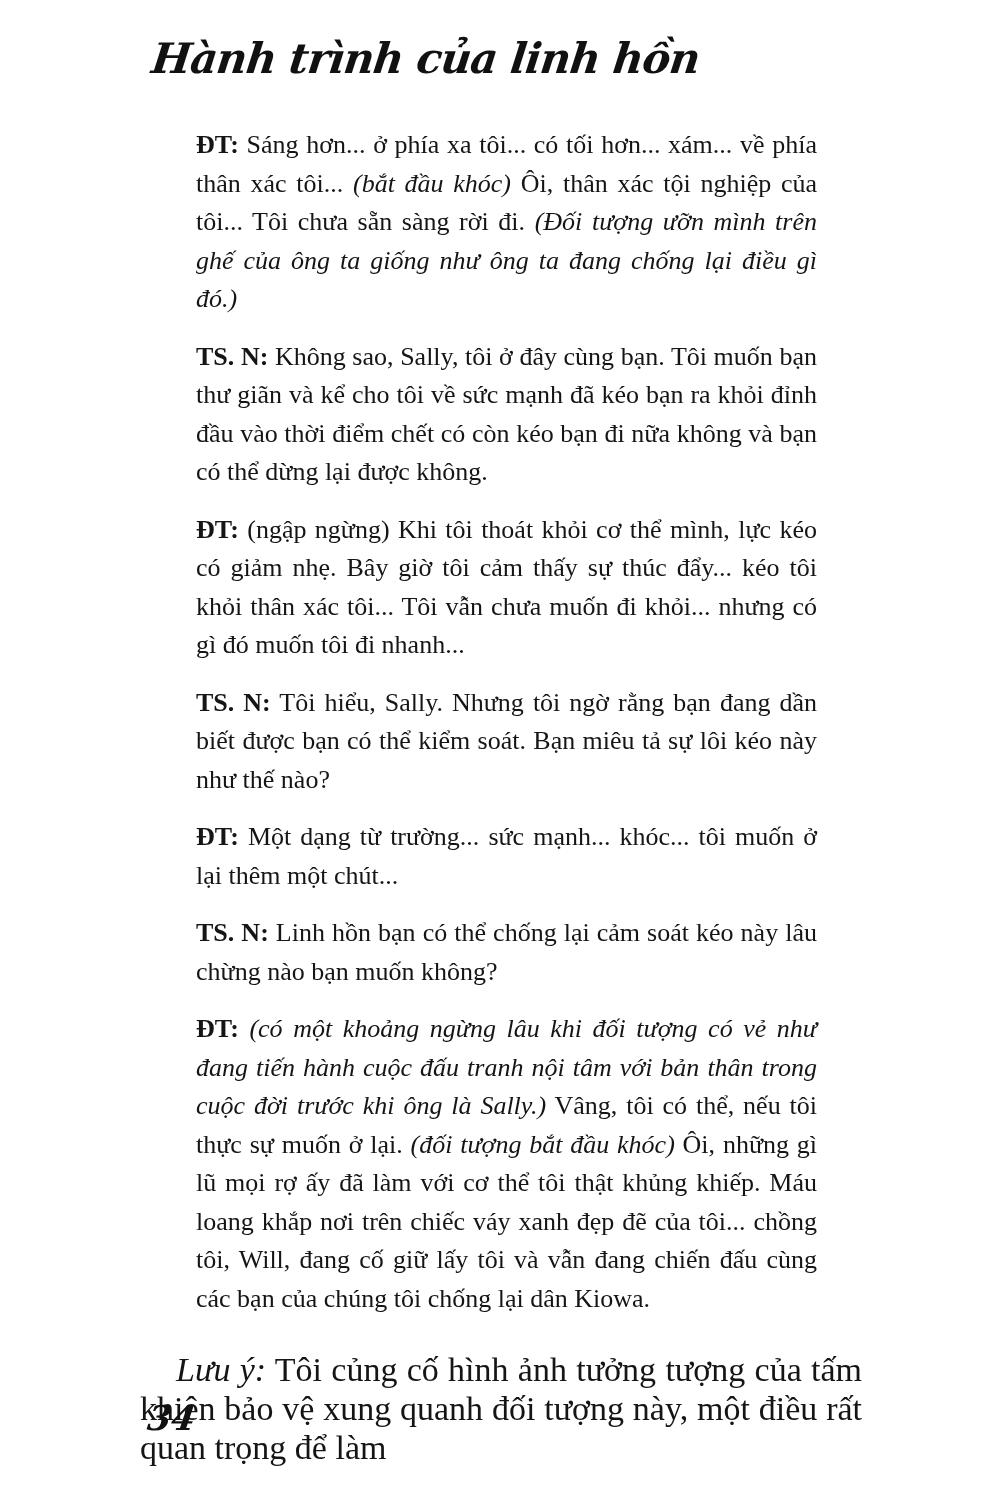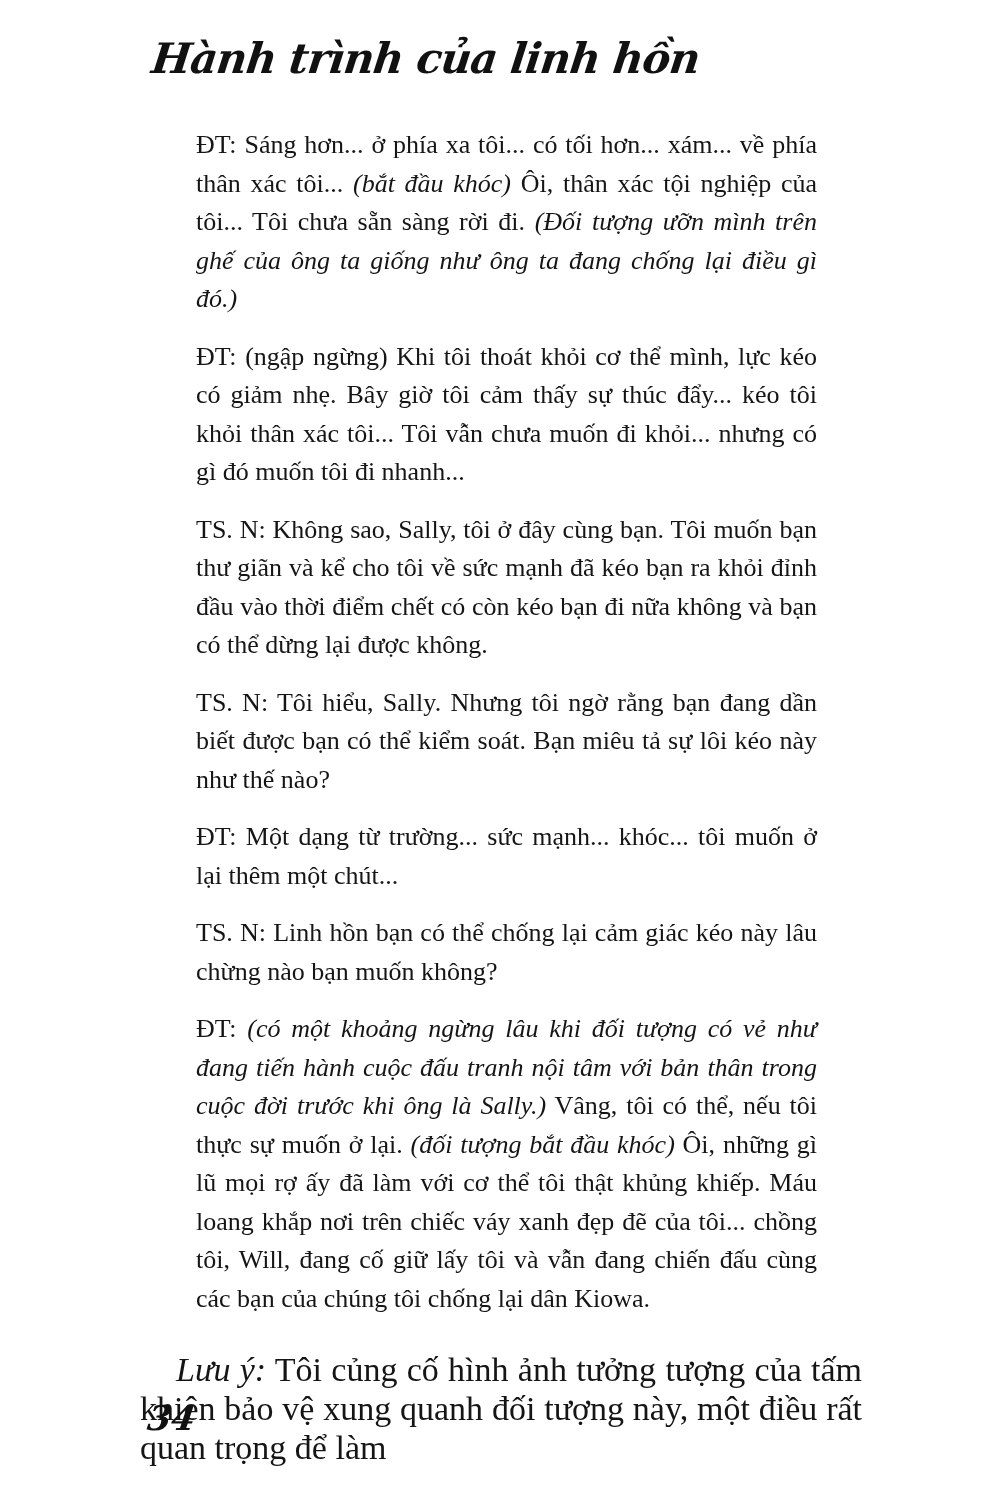--- a/index.html
+++ b/index.html
@@ -41,21 +41,21 @@
     color: #151515;
   }
   p.note {
     margin: 32px 0 0 0;
     text-align: justify;
     text-indent: 36px;
     font-size: 34px;
     line-height: 39px;
     color: #151515;
   }
-  .speaker { font-weight: normal; }
+  .speaker { font-weight: bold; }
   .it { font-style: italic; }
   .page-number {
     position: absolute;
     left: 148px;
     top: 1398px;
     font-family: "DejaVu Serif", serif;
     font-style: italic;
     font-weight: bold;
     font-size: 34px;
     transform: skewX(-8deg);
@@ -63,23 +63,23 @@
   }
 </style>
 </head>
 <body>
 
 <div class="page">
   <div class="running-head">Hành trình của linh hồn</div>
 
   <div class="content">
       <p class="dialogue"><span class="speaker">ĐT:</span><span> Sáng hơn... ở phía xa tôi... có tối hơn... xám... về phía thân xác tôi... </span><span class="it">(bắt đầu khóc)</span><span> Ôi, thân xác tội nghiệp của tôi... Tôi chưa sẵn sàng rời đi. </span><span class="it">(Đối tượng ưỡn mình trên ghế của ông ta giống như ông ta đang chống lại điều gì đó.)</span></p>
+      <p class="dialogue"><span class="speaker">TS. N:</span><span> Không sao, Sally, tôi ở đây cùng bạn. Tôi muốn bạn thư giãn và kể cho tôi về sức mạnh đã kéo bạn ra khỏi đỉnh đầu vào thời điểm chết có còn kéo bạn đi nữa không và bạn có thể dừng lại được không.</span></p>
       <p class="dialogue"><span class="speaker">ĐT:</span><span> (ngập ngừng) Khi tôi thoát khỏi cơ thể mình, lực kéo có giảm nhẹ. Bây giờ tôi cảm thấy sự thúc đẩy... kéo tôi khỏi thân xác tôi... Tôi vẫn chưa muốn đi khỏi... nhưng có gì đó muốn tôi đi nhanh...</span></p>
-      <p class="dialogue"><span class="speaker">TS. N:</span><span> Không sao, Sally, tôi ở đây cùng bạn. Tôi muốn bạn thư giãn và kể cho tôi về sức mạnh đã kéo bạn ra khỏi đỉnh đầu vào thời điểm chết có còn kéo bạn đi nữa không và bạn có thể dừng lại được không.</span></p>
       <p class="dialogue"><span class="speaker">TS. N:</span><span> Tôi hiểu, Sally. Nhưng tôi ngờ rằng bạn đang dần biết được bạn có thể kiểm soát. Bạn miêu tả sự lôi kéo này như thế nào?</span></p>
       <p class="dialogue"><span class="speaker">ĐT:</span><span> Một dạng từ trường... sức mạnh... khóc... tôi muốn ở lại thêm một chút...</span></p>
-      <p class="dialogue"><span class="speaker">TS. N:</span><span> Linh hồn bạn có thể chống lại cảm giác kéo này lâu chừng nào bạn muốn không?</span></p>
+      <p class="dialogue"><span class="speaker">TS. N:</span><span> Linh hồn bạn có thể chống lại cảm soát kéo này lâu chừng nào bạn muốn không?</span></p>
       <p class="dialogue"><span class="speaker">ĐT:</span><span class="it"> (có một khoảng ngừng lâu khi đối tượng có vẻ như đang tiến hành cuộc đấu tranh nội tâm với bản thân trong cuộc đời trước khi ông là Sally.)</span><span> Vâng, tôi có thể, nếu tôi thực sự muốn ở lại. </span><span class="it">(đối tượng bắt đầu khóc)</span><span> Ôi, những gì lũ mọi rợ ấy đã làm với cơ thể tôi thật khủng khiếp. Máu loang khắp nơi trên chiếc váy xanh đẹp đẽ của tôi... chồng tôi, Will, đang cố giữ lấy tôi và vẫn đang chiến đấu cùng các bạn của chúng tôi chống lại dân Kiowa.</span></p>
       <p class="note"><span class="it">Lưu ý:</span><span> Tôi củng cố hình ảnh tưởng tượng của tấm khiên bảo vệ xung quanh đối tượng này, một điều rất quan trọng để làm</span></p>
     </div>
 
   <div class="page-number">34</div>
 </div>
 
 </body></html>

